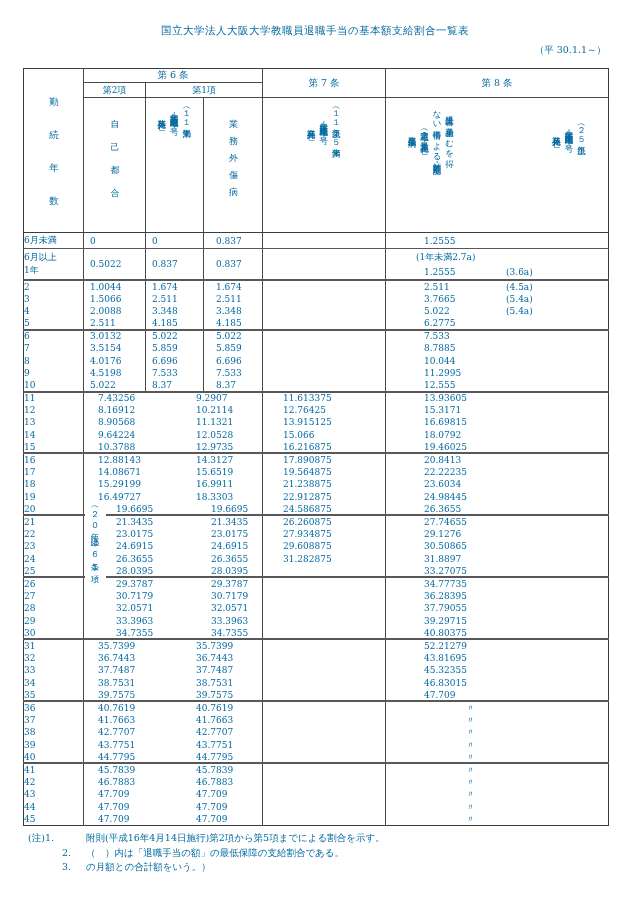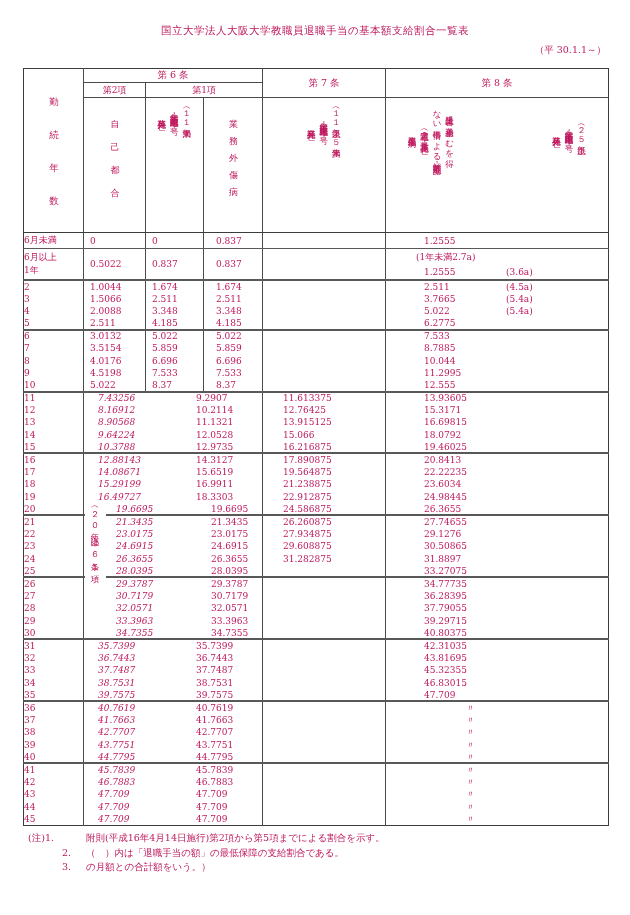--- a/index.html
+++ b/index.html
@@ -1,20 +1,20 @@
 <!DOCTYPE html>
 <html><head>
 <meta charset="utf-8">
 <style>
   * { box-sizing: border-box; margin: 0; padding: 0; }
   html,body { background:#ffffff; }
   .page {
     position: relative; width: 630px; height: 915px; background: #fff;
     font-family: "DejaVu Serif", "Liberation Serif", serif;
-    color: #be185d; overflow: hidden;
+    color: #0369a1; overflow: hidden;
   }
   .title { position:absolute; top:24px; left:0; width:100%; text-align:center;
            font-size:10.5px; letter-spacing:0.5px; }
   .date  { position:absolute; top:44px; right:24px; font-size:9.5px; }
 
   .tablewrap { position:absolute; left:23px; top:68px; width:585px; }
   table { border-collapse:collapse; table-layout:fixed; width:585px;
           border:1.5px solid #3c3c3c; }
   th, td { padding:0; font-weight:normal; font-size:9px; vertical-align:middle; }
   .bR { border-right:1px solid #4a4a4a; }
@@ -36,21 +36,21 @@
   .a8flex .vlines { margin:6px 0 0; }
 
   tr.dr { height:12.4px; }
   tr.dr0 { height:16px; }
   tr.drTall { height:31px; }
   td.yl { font-size:9px; }
   td.yl.two { line-height:13px; white-space:pre-line; }
   td.dv { text-align:left; }
   td.c1 { padding-left:6px; } td.c2 { padding-left:6px; } td.c3 { padding-left:12px; }
   td.mc { position:relative; }
-  td.mc .s1 { position:absolute; left:14px; top:50%; transform:translateY(-50%);font-style:italic; }
+  td.mc .s1 { position:absolute; left:14px; top:50%; transform:translateY(-50%); }
   td.mc .s2 { position:absolute; left:112px; top:50%; transform:translateY(-50%); }
   td.mc.ann .s1 { left:32px; }
   td.mc.ann .s2 { left:127px; }
   td.a7 { text-align:left; padding-left:20px; }
   td.a8 { position:relative; }
   td.a8 .l8m { position:absolute; left:38px; top:50%; transform:translateY(-50%); }
   td.a8 .l8m.ditto { left:80px; }
   td.a8 .l8p { position:absolute; left:120px; top:50%; transform:translateY(-50%); }
   td.a8 .l8line { position:relative; height:15px; }
   tr.sepg > td, tr.sepg > th { border-bottom:2px solid #585858; }
@@ -476,21 +476,21 @@
             </td>
           </tr>
           <tr class="dr">
             <td class="yl bR">31</td>
             <td colspan="3" class="mc bR">
               <span class="s1">35.7399</span>
               <span class="s2">35.7399</span>
             </td>
             <td class="a7 bR"></td>
             <td class="a8">
-              <span class="l8m">42.31035</span>
+              <span class="l8m">52.21279</span>
             </td>
           </tr>
           <tr class="dr">
             <td class="yl bR">32</td>
             <td colspan="3" class="mc bR">
               <span class="s1">36.7443</span>
               <span class="s2">36.7443</span>
             </td>
             <td class="a7 bR"></td>
             <td class="a8">

